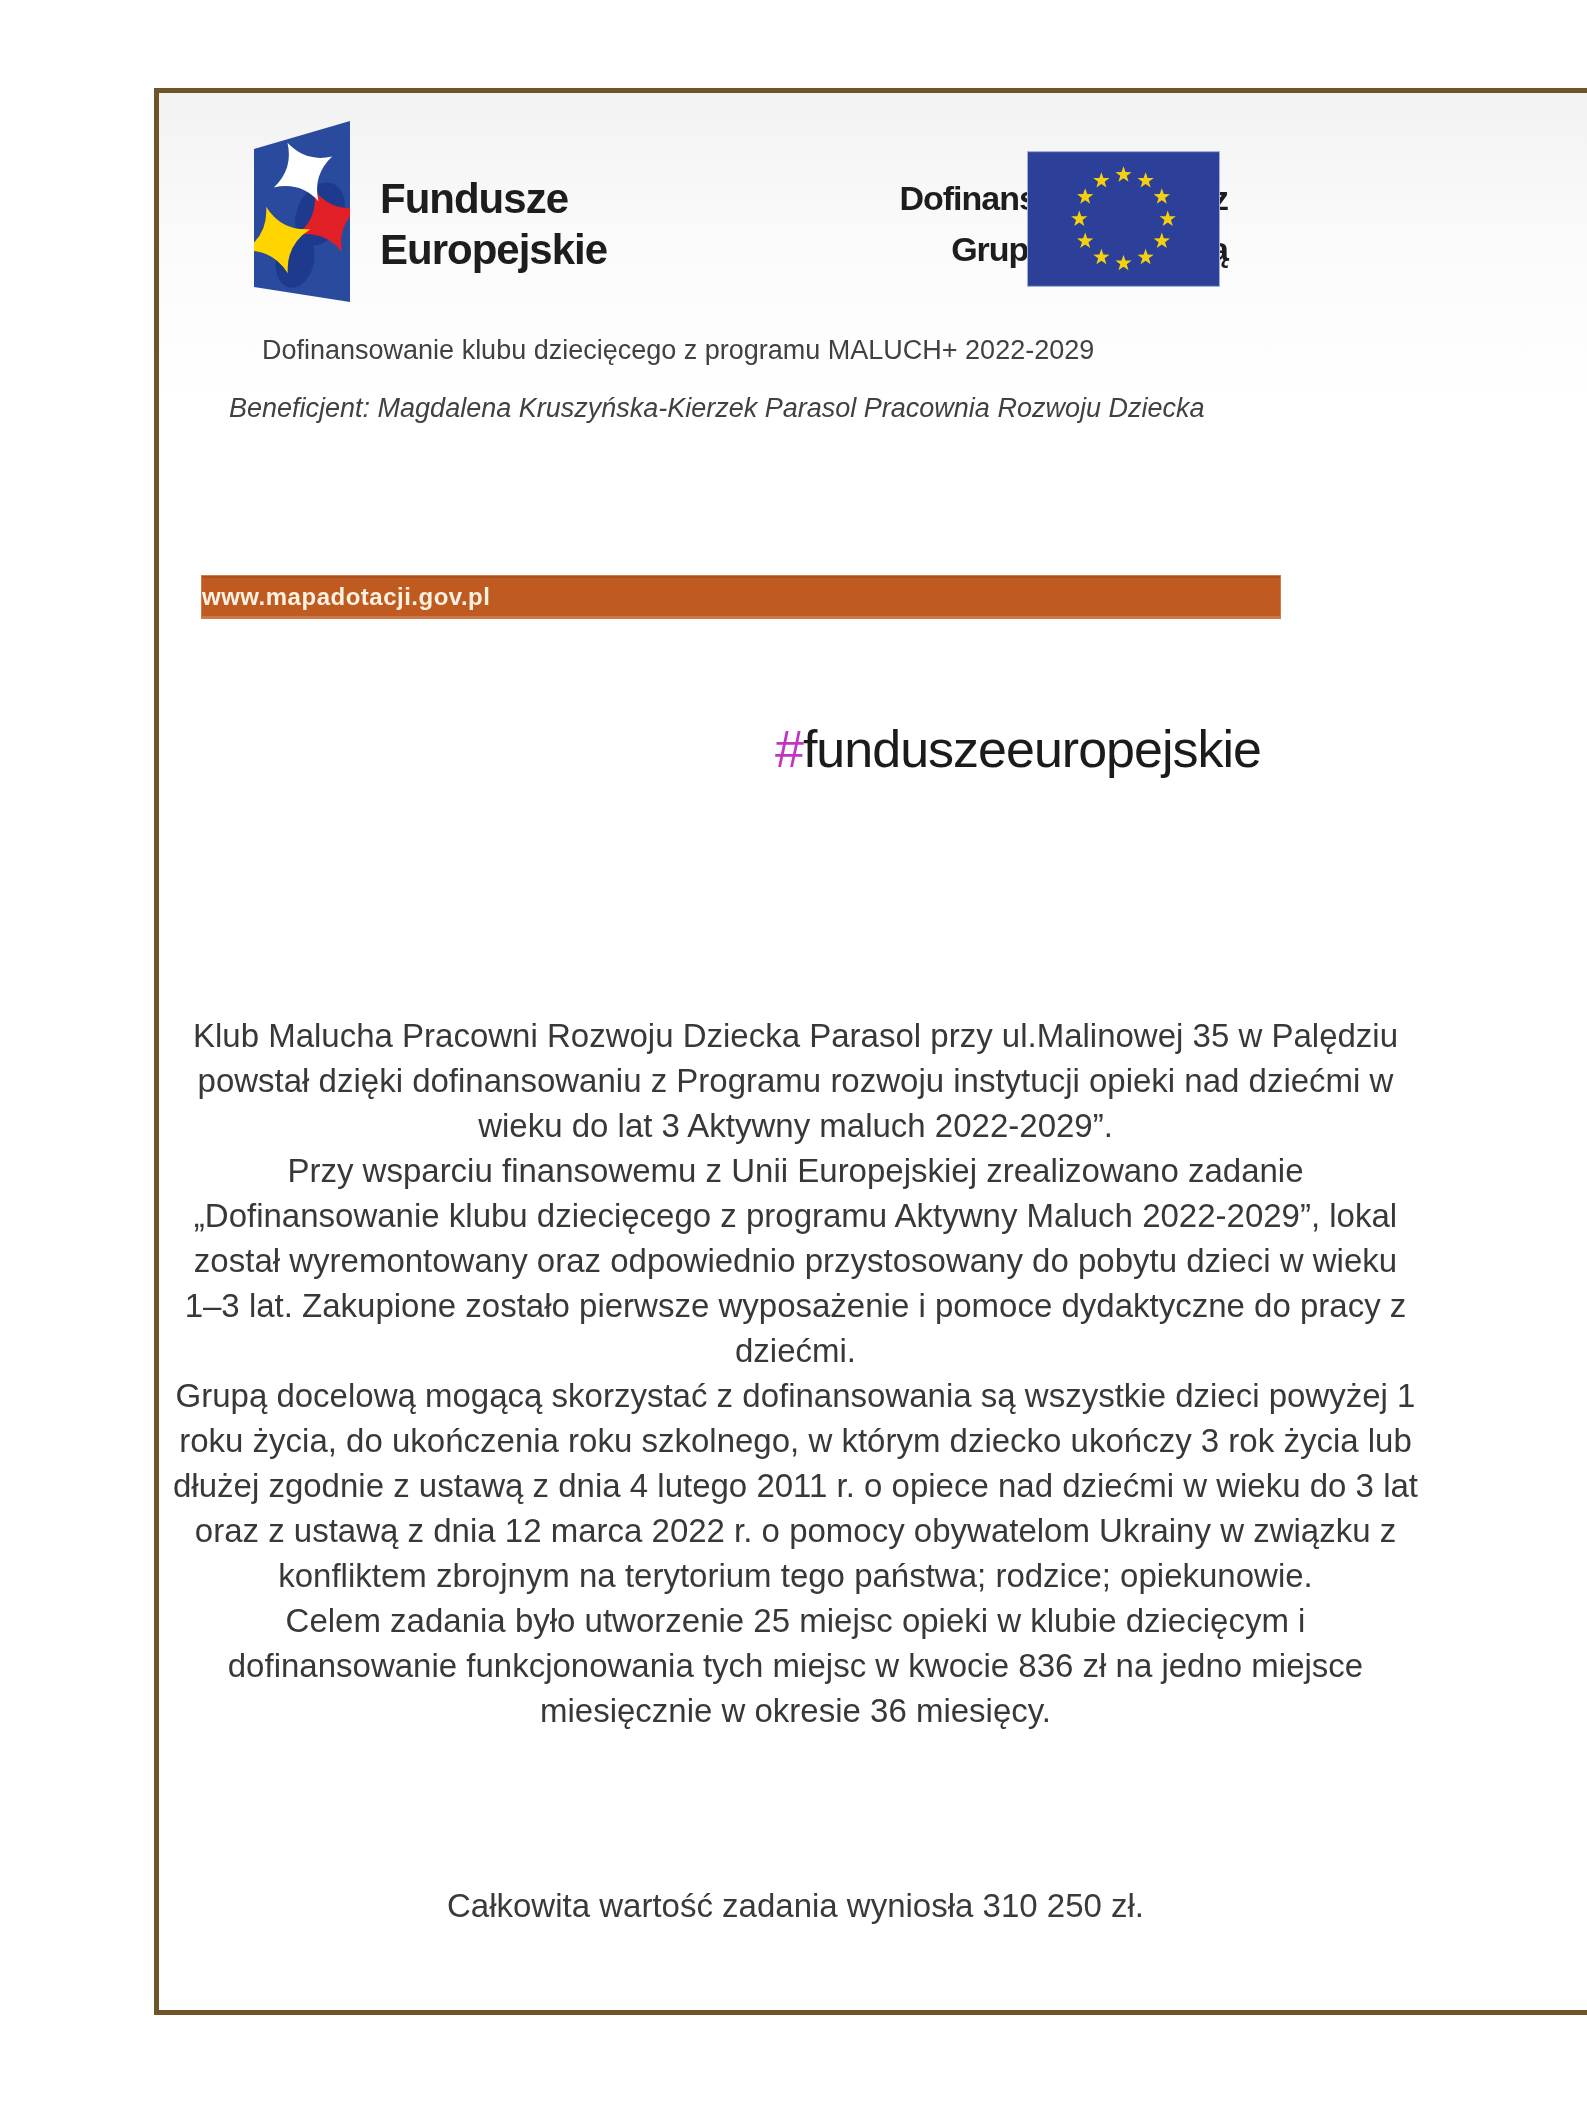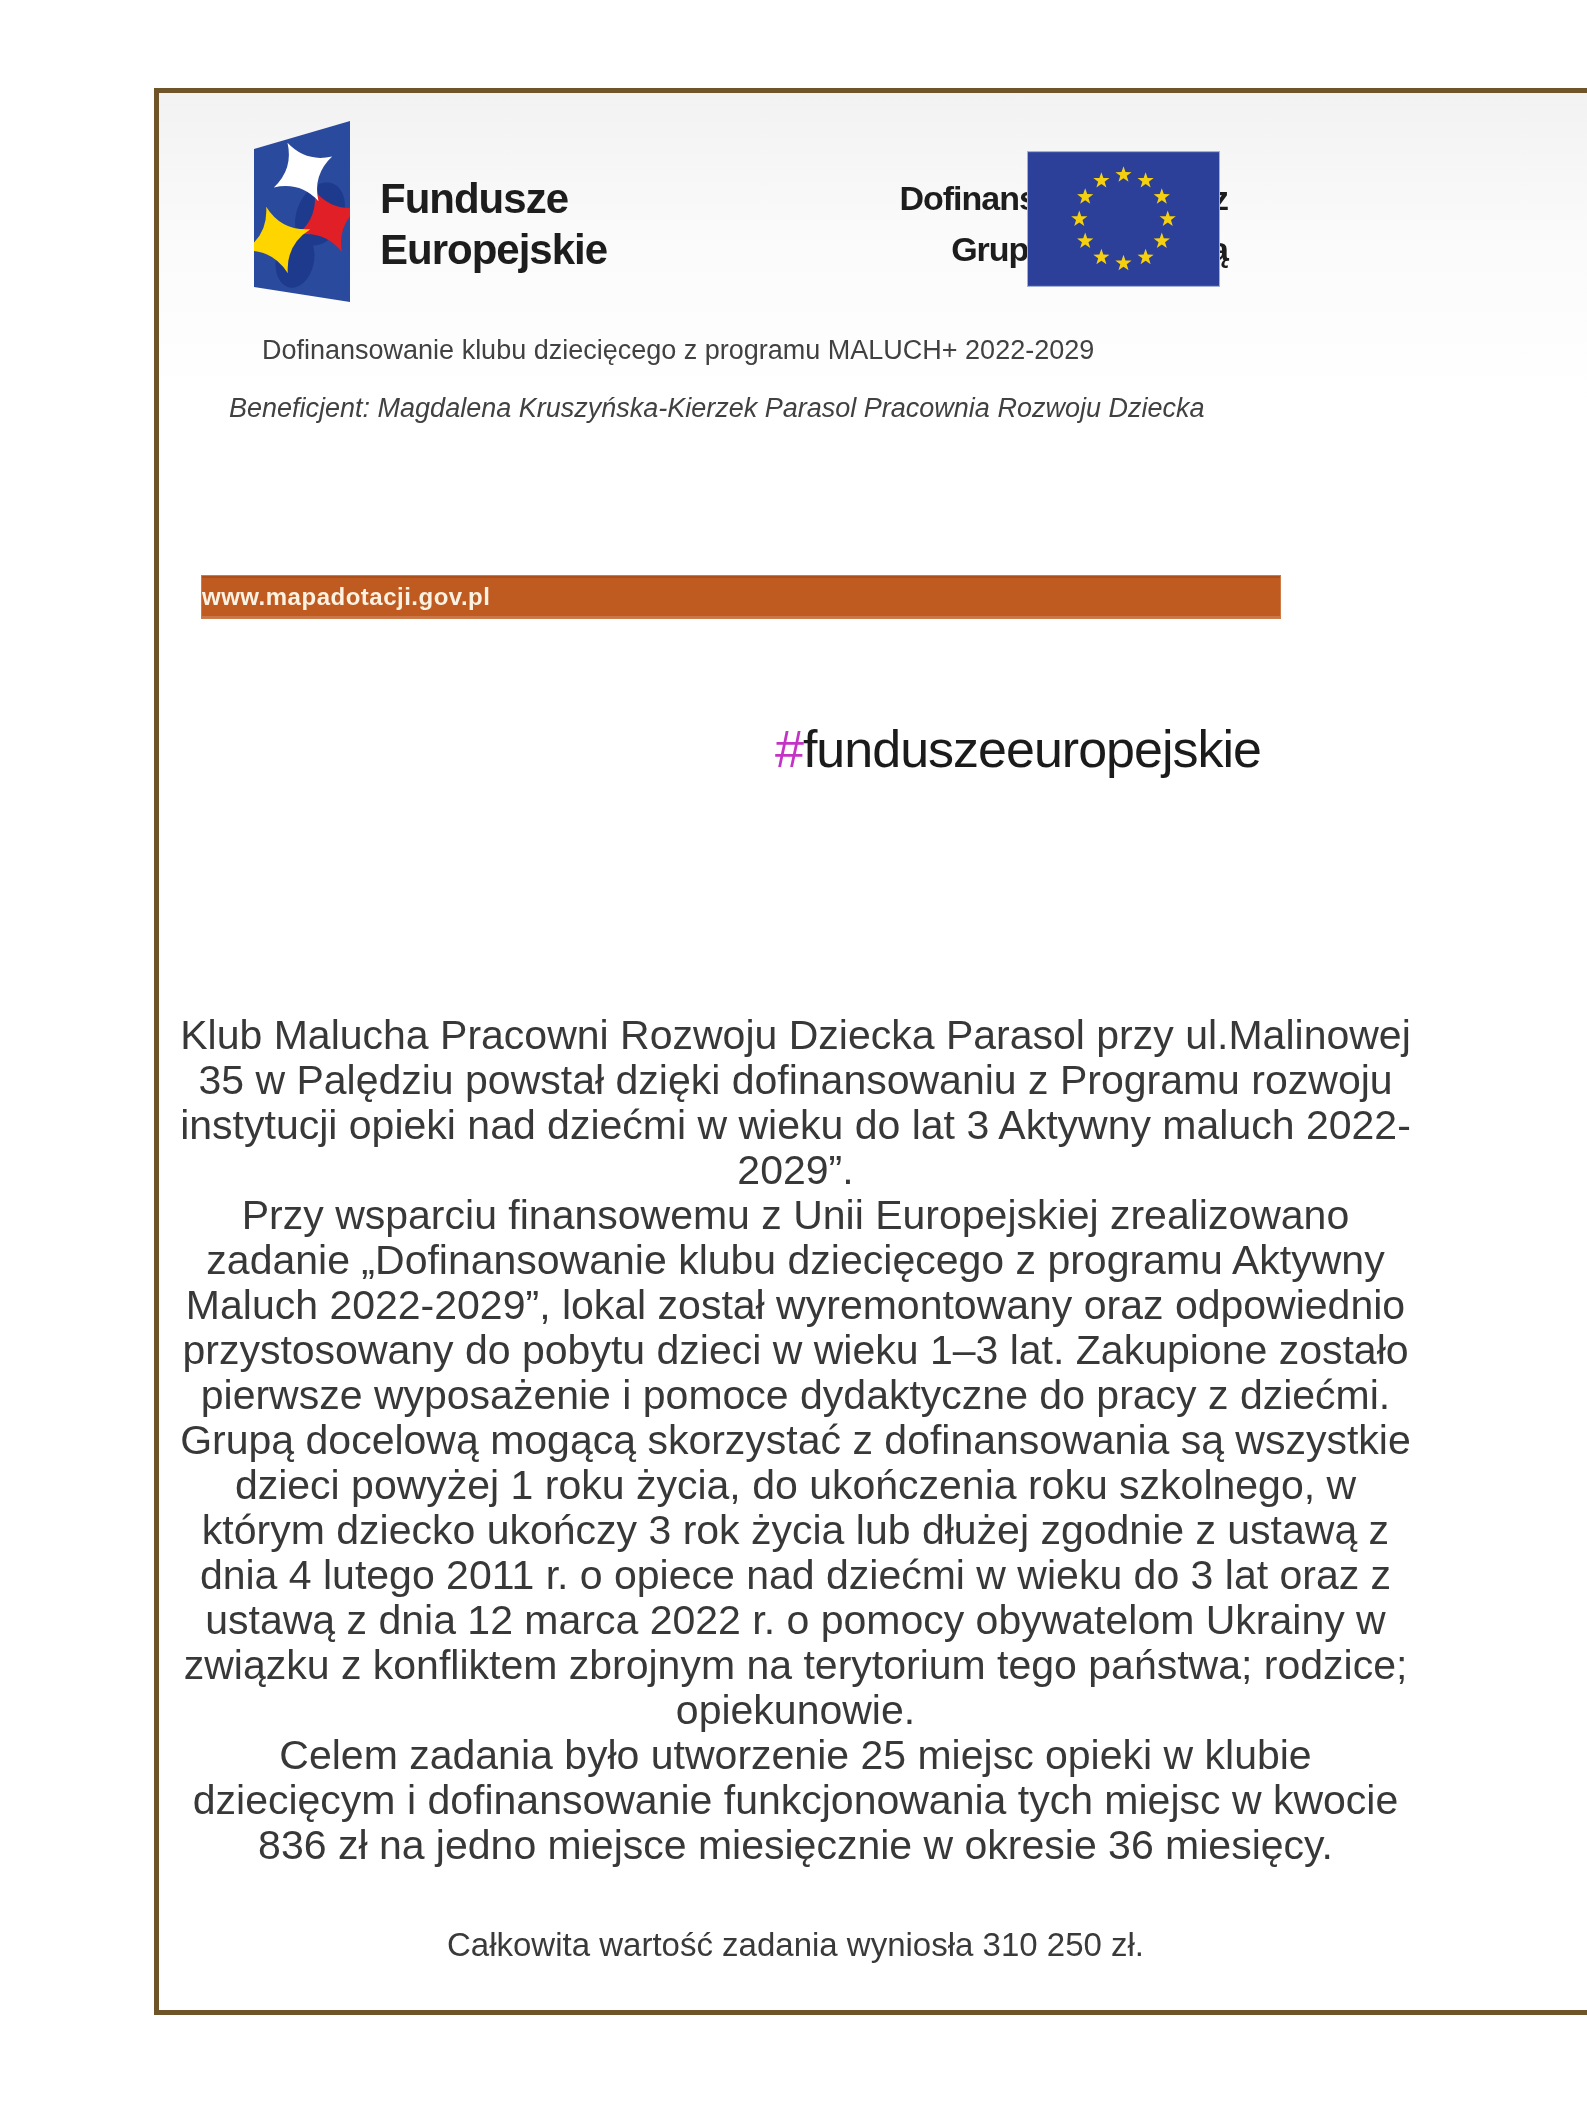--- a/index.html
+++ b/index.html
@@ -25,24 +25,24 @@
           box-sizing:border-box;background:#bf5a21;border:1px solid #cd7b49;
           box-shadow:inset 0 2px 0 rgba(0,0,0,0.10), inset 0 -2px 0 rgba(255,255,255,0.18);
           display:flex;align-items:center;justify-content:flex-start;}
   .banner span{font-size:24px;font-weight:bold;letter-spacing:0.5px;color:#fcf2e2;}
   
   .hashtag{position:absolute;left:616px;top:626px;font-size:52px;font-weight:normal;
            letter-spacing:-1px;color:#1b1b1b;white-space:nowrap;}
   .hashtag .hash{color:#c433c4;}
   
   .body-text{position:absolute;left:14px;width:1245px;top:920px;text-align:center;
-             font-size:41px;line-height:45px;color:#383838;}
+             font-size:33px;line-height:45px;color:#383838;}
   .body-text p{margin:0;}
   
-  .total-line{position:absolute;left:0;width:1273px;top:1829px;text-align:center;
+  .total-line{position:absolute;left:0;width:1273px;top:1790px;text-align:center;
               font-size:33px;line-height:45px;color:#3a3a3a;}
 </style>
 </head>
 <body>
 
 <div class="page">
 
   <svg class="fe-logo" viewBox="0 0 96 182" aria-hidden="true">
     <polygon points="0,28 96,0 96,181 0,166" fill="#2a4a9e"></polygon>
     <ellipse cx="66" cy="93" rx="23" ry="33" fill="#1d3a8d" transform="rotate(24 66 93)"></ellipse>

